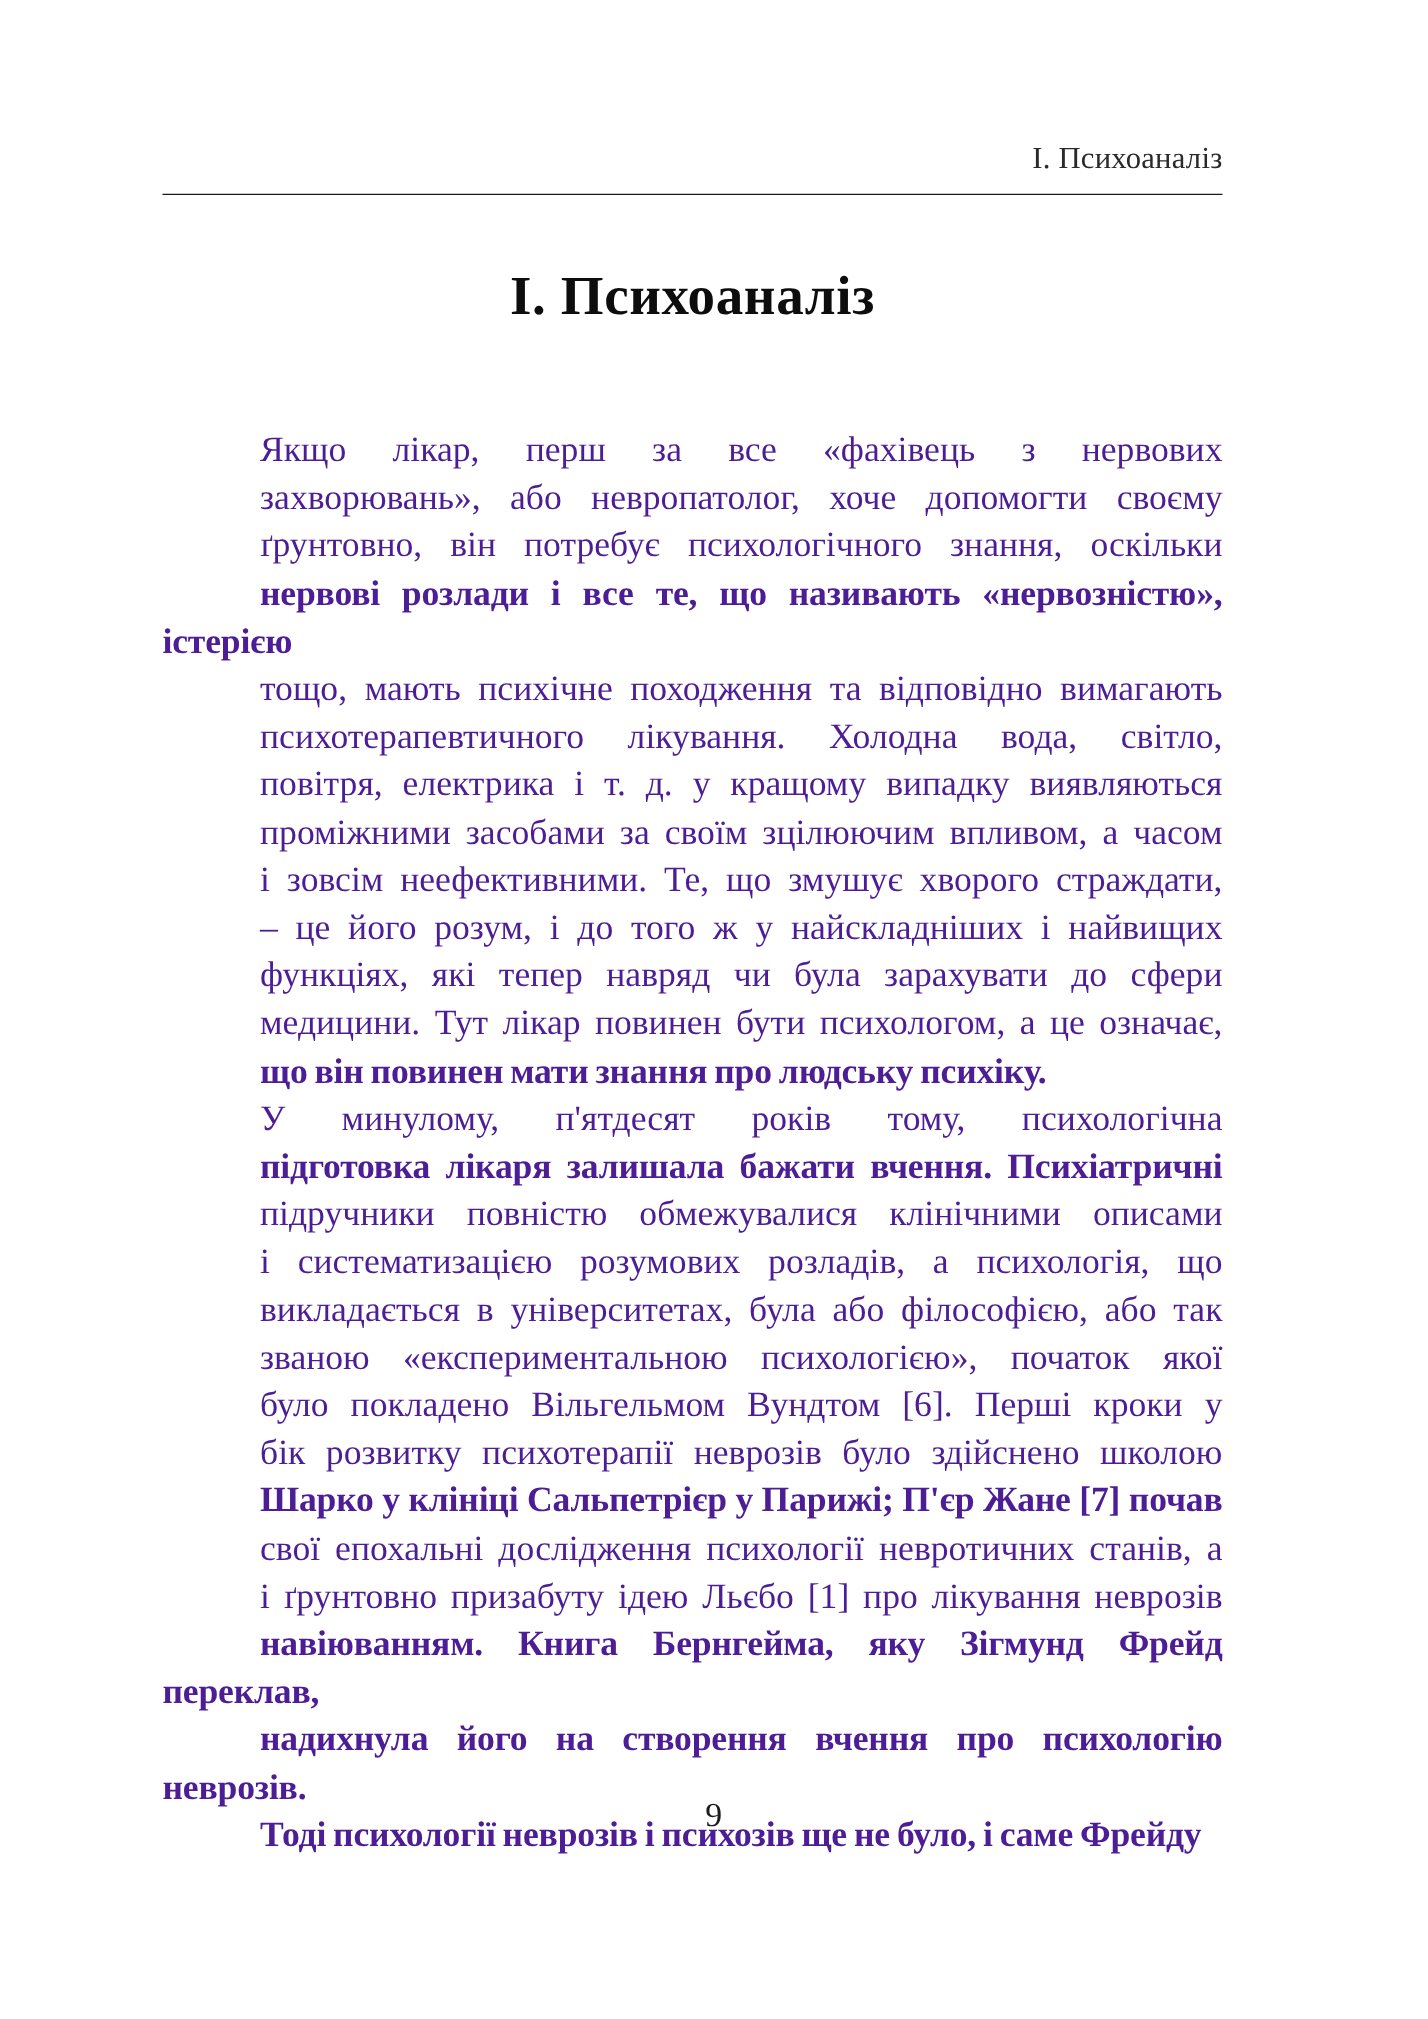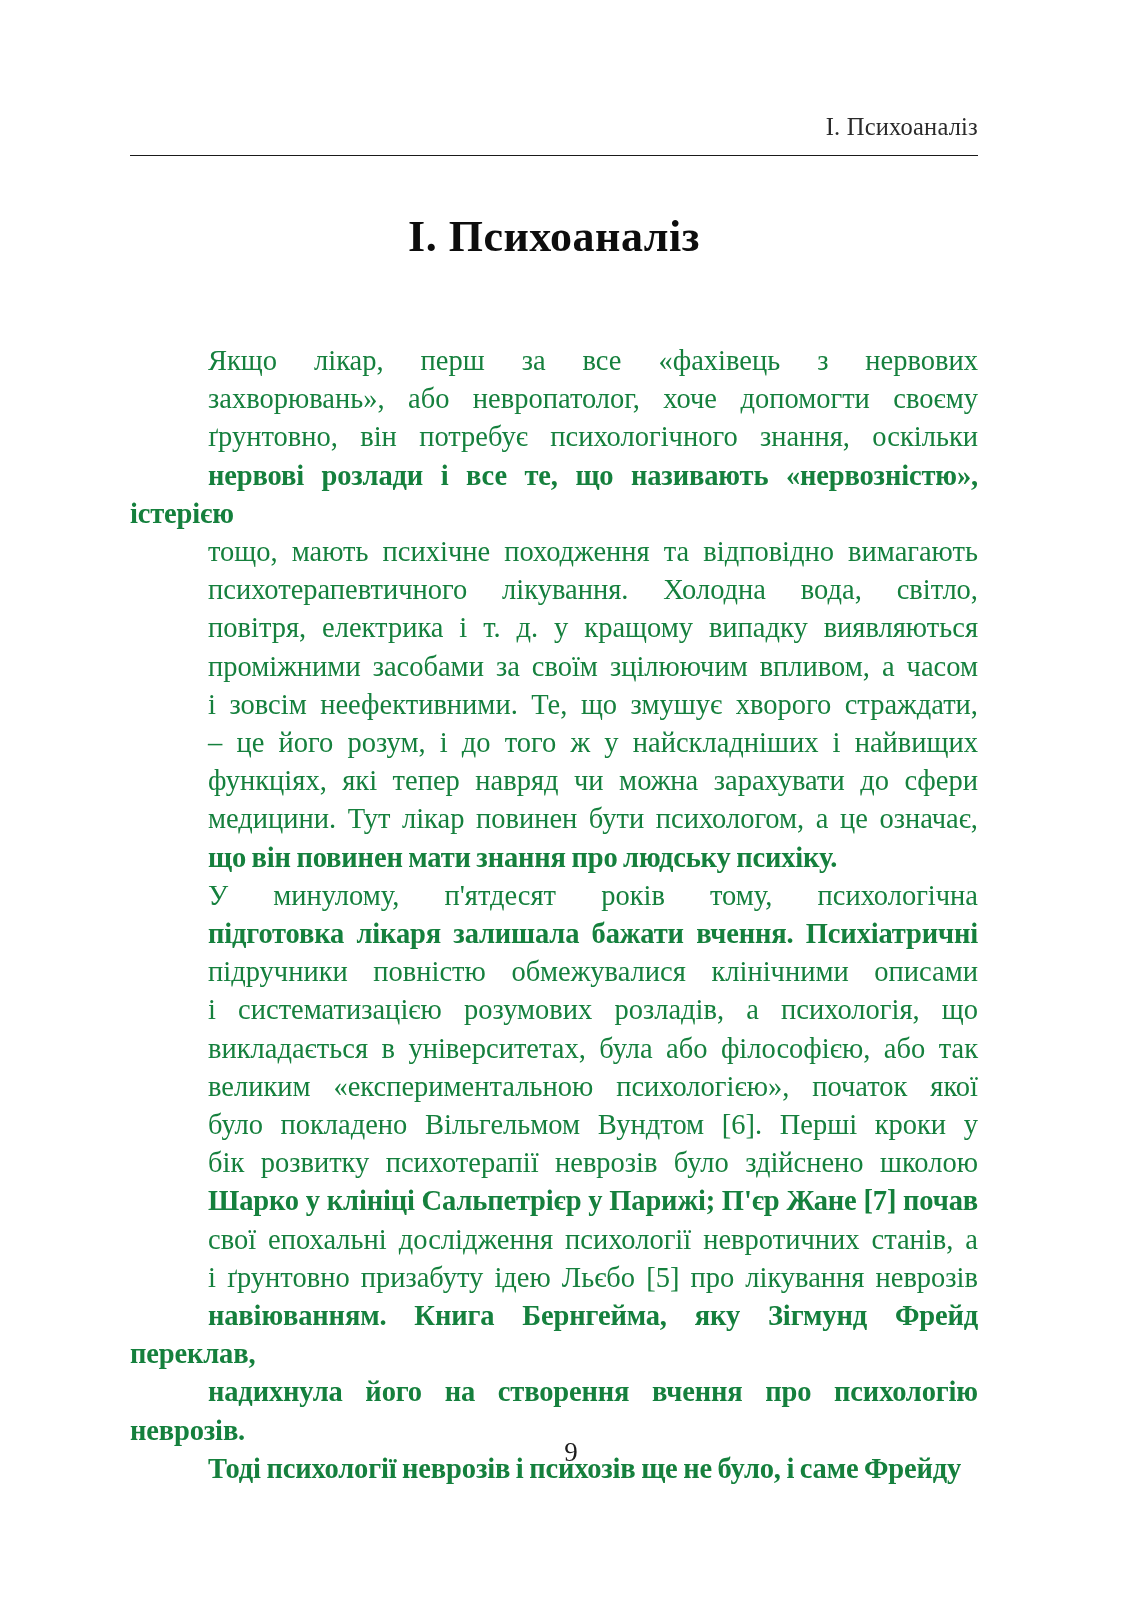--- a/index.html
+++ b/index.html
@@ -67,21 +67,21 @@
     width: 848px;
   }
 
   .para {
     margin: 0;
     text-align: justify;
     text-justify: inter-word;
     text-indent: 78px;
     font-size: 28.5px;
     line-height: 38.2px;
-    color: #15803d;
+    color: #4c1d95;
     hyphens: none;
     -webkit-hyphens: none;
   }
   .para + .para {
     margin-top: 0;
   }
 
   
   .line {
     display: block;
@@ -129,36 +129,36 @@
         <span class="line indent">Якщо лікар, перш за все «фахівець з нервових</span>
         <span class="line">захворювань», або невропатолог, хоче допомогти своєму</span>
         <span class="line">ґрунтовно, він потребує психологічного знання, оскільки</span>
         <span class="line tight">нервові розлади і все те, що називають «нервозністю», істерією</span>
         <span class="line">тощо, мають психічне походження та відповідно вимагають</span>
         <span class="line">психотерапевтичного лікування. Холодна вода, світло,</span>
         <span class="line">повітря, електрика і т. д. у кращому випадку виявляються</span>
         <span class="line">проміжними засобами за своїм зцілюючим впливом, а часом</span>
         <span class="line">і зовсім неефективними. Те, що змушує хворого страждати,</span>
         <span class="line">– це його розум, і до того ж у найскладніших і найвищих</span>
-        <span class="line">функціях, які тепер навряд чи можна зарахувати до сфери</span>
+        <span class="line">функціях, які тепер навряд чи була зарахувати до сфери</span>
         <span class="line">медицини. Тут лікар повинен бути психологом, а це означає,</span>
         <span class="line last tight">що він повинен мати знання про людську психіку.</span>
       </p>
     <p class="para" id="paragraph-2">
         <span class="line indent">У минулому, п'ятдесят років тому, психологічна</span>
         <span class="line tight">підготовка лікаря залишала бажати вчення. Психіатричні</span>
         <span class="line">підручники повністю обмежувалися клінічними описами</span>
         <span class="line">і систематизацією розумових розладів, а психологія, що</span>
         <span class="line">викладається в університетах, була або філософією, або так</span>
-        <span class="line">великим «експериментальною психологією», початок якої</span>
+        <span class="line">званою «експериментальною психологією», початок якої</span>
         <span class="line">було покладено Вільгельмом Вундтом [6]. Перші кроки у</span>
         <span class="line">бік розвитку психотерапії неврозів було здійснено школою</span>
         <span class="line tight">Шарко у клініці Сальпетрієр у Парижі; П'єр Жане [7] почав</span>
         <span class="line">свої епохальні дослідження психології невротичних станів, а</span>
-        <span class="line">і ґрунтовно призабуту ідею Льєбо [5] про лікування неврозів</span>
+        <span class="line">і ґрунтовно призабуту ідею Льєбо [1] про лікування неврозів</span>
         <span class="line tight">навіюванням. Книга Бернгейма, яку Зігмунд Фрейд переклав,</span>
         <span class="line tight">надихнула його на створення вчення про психологію неврозів.</span>
         <span class="line last tight">Тоді психології неврозів і психозів ще не було, і саме Фрейду</span>
       </p>
 
   </div>
 
   <div class="folio">9</div>
 
 </div>

